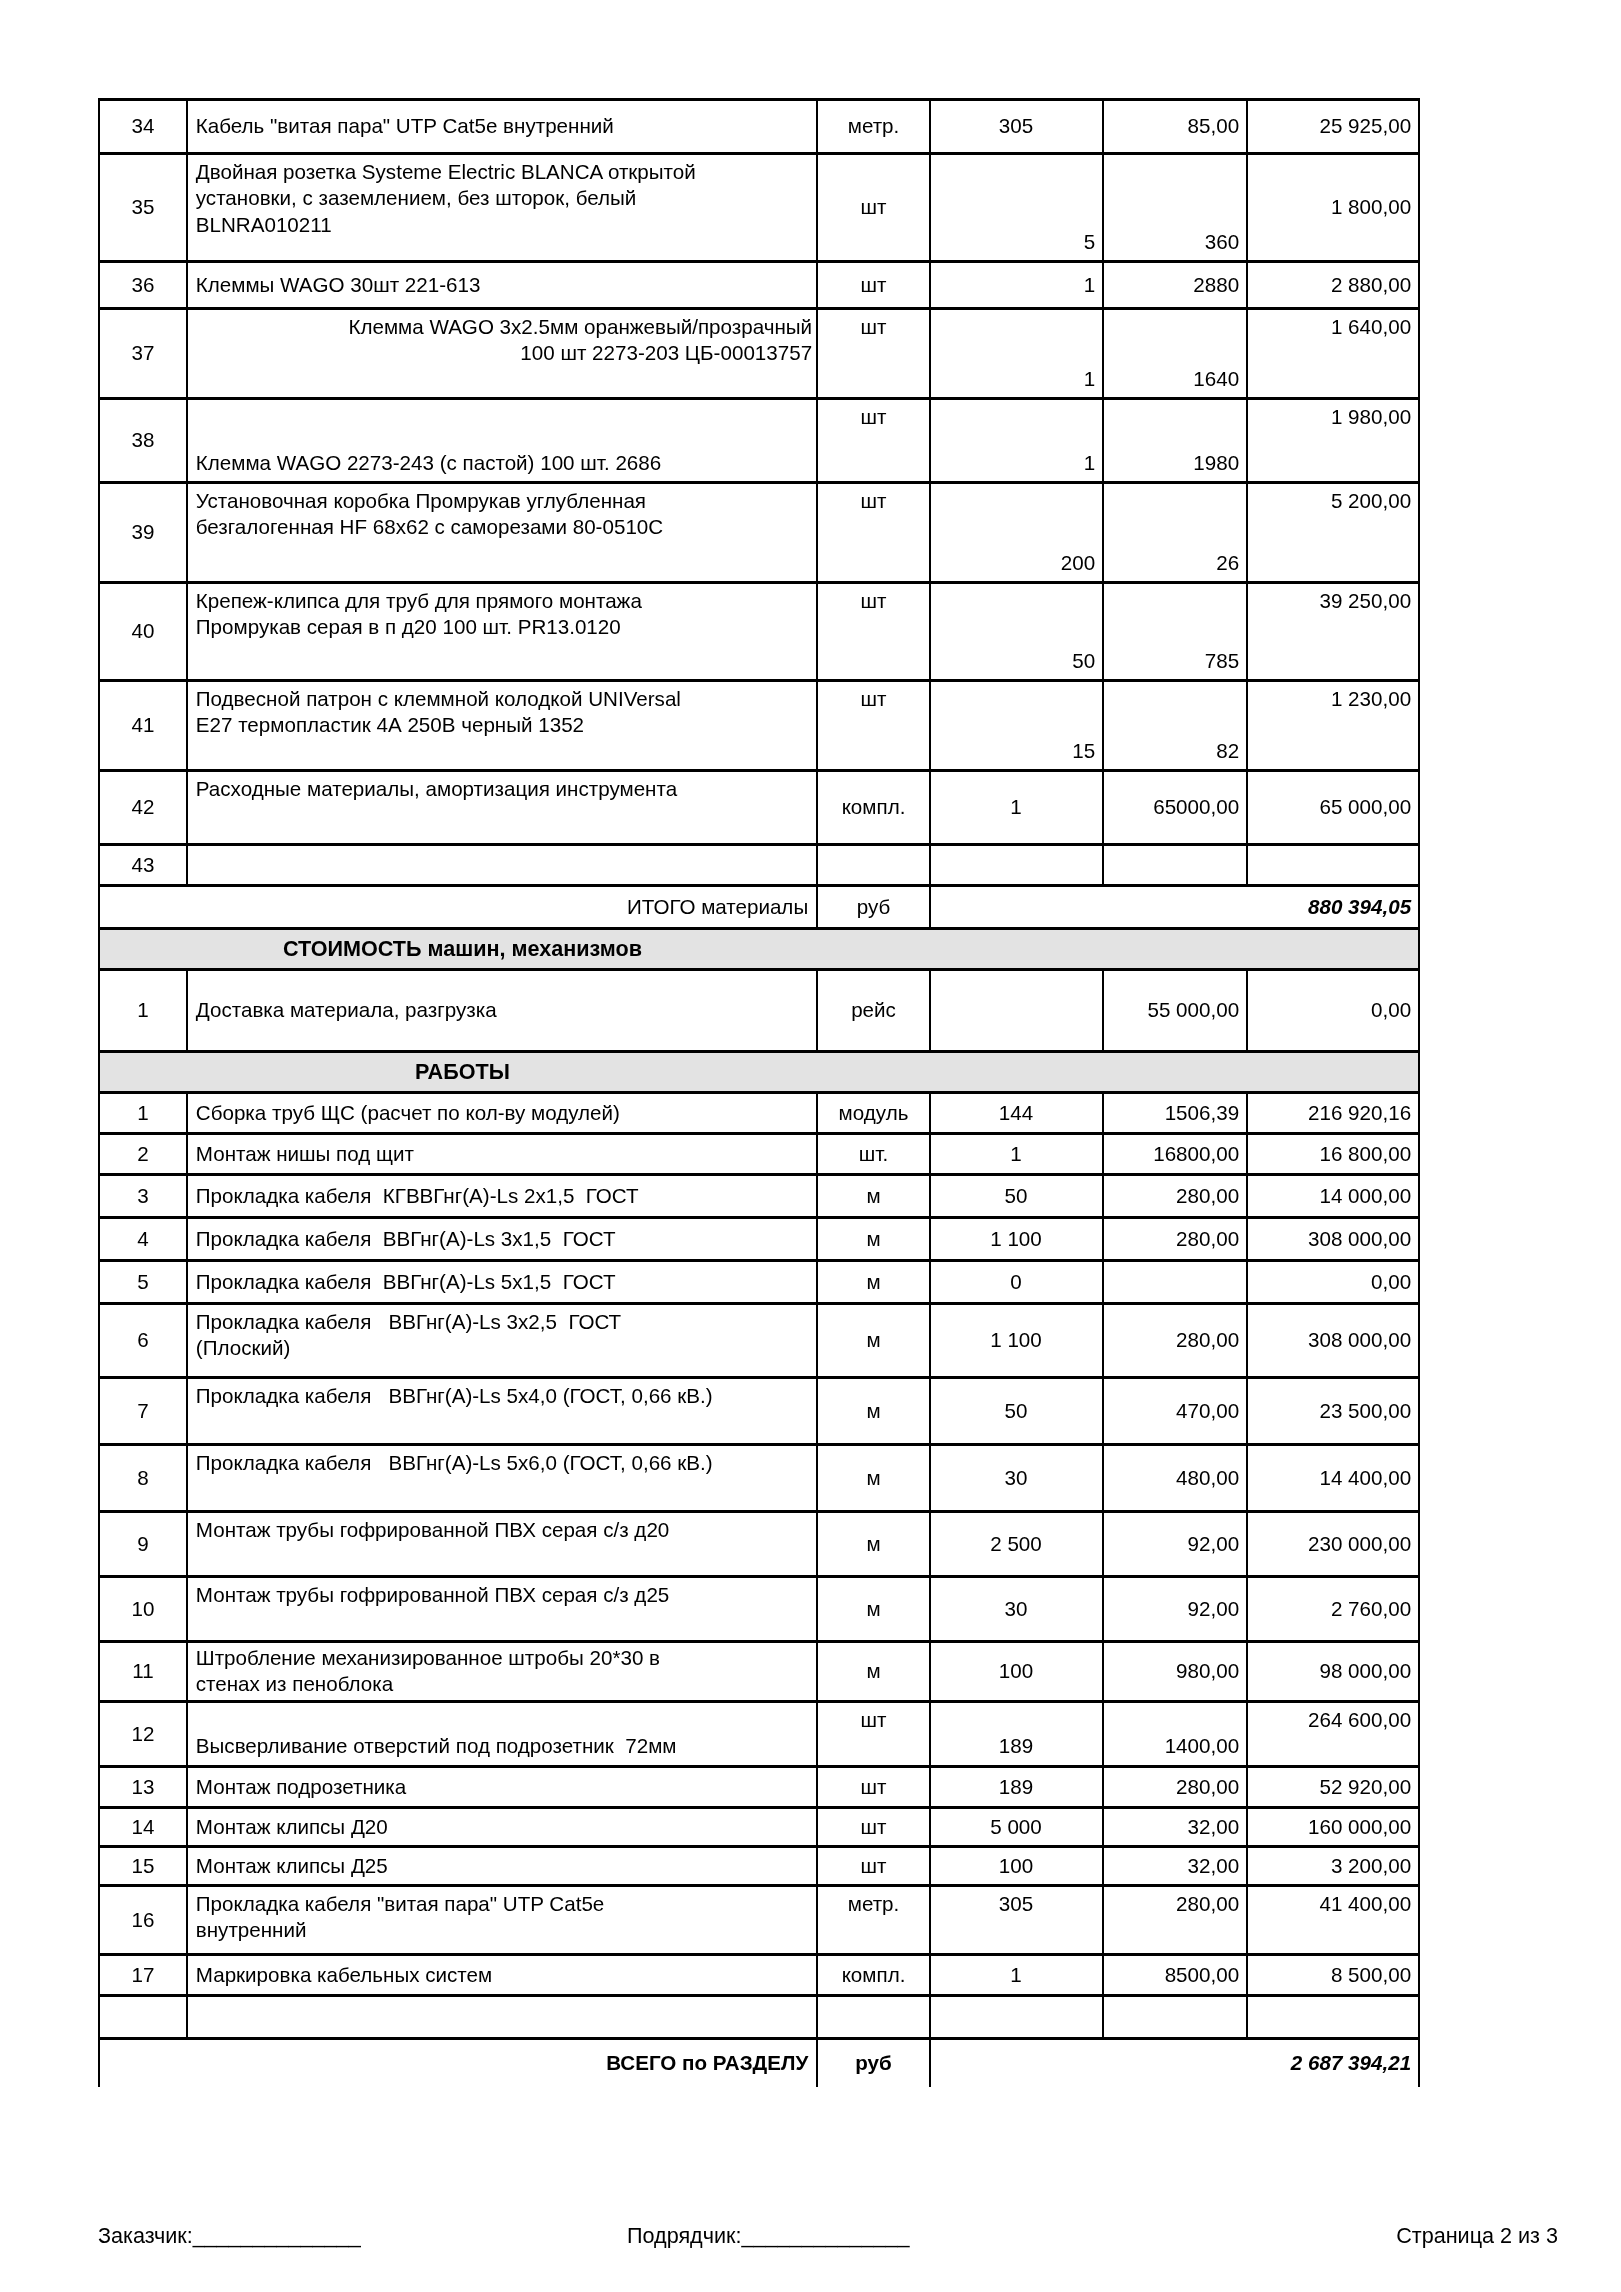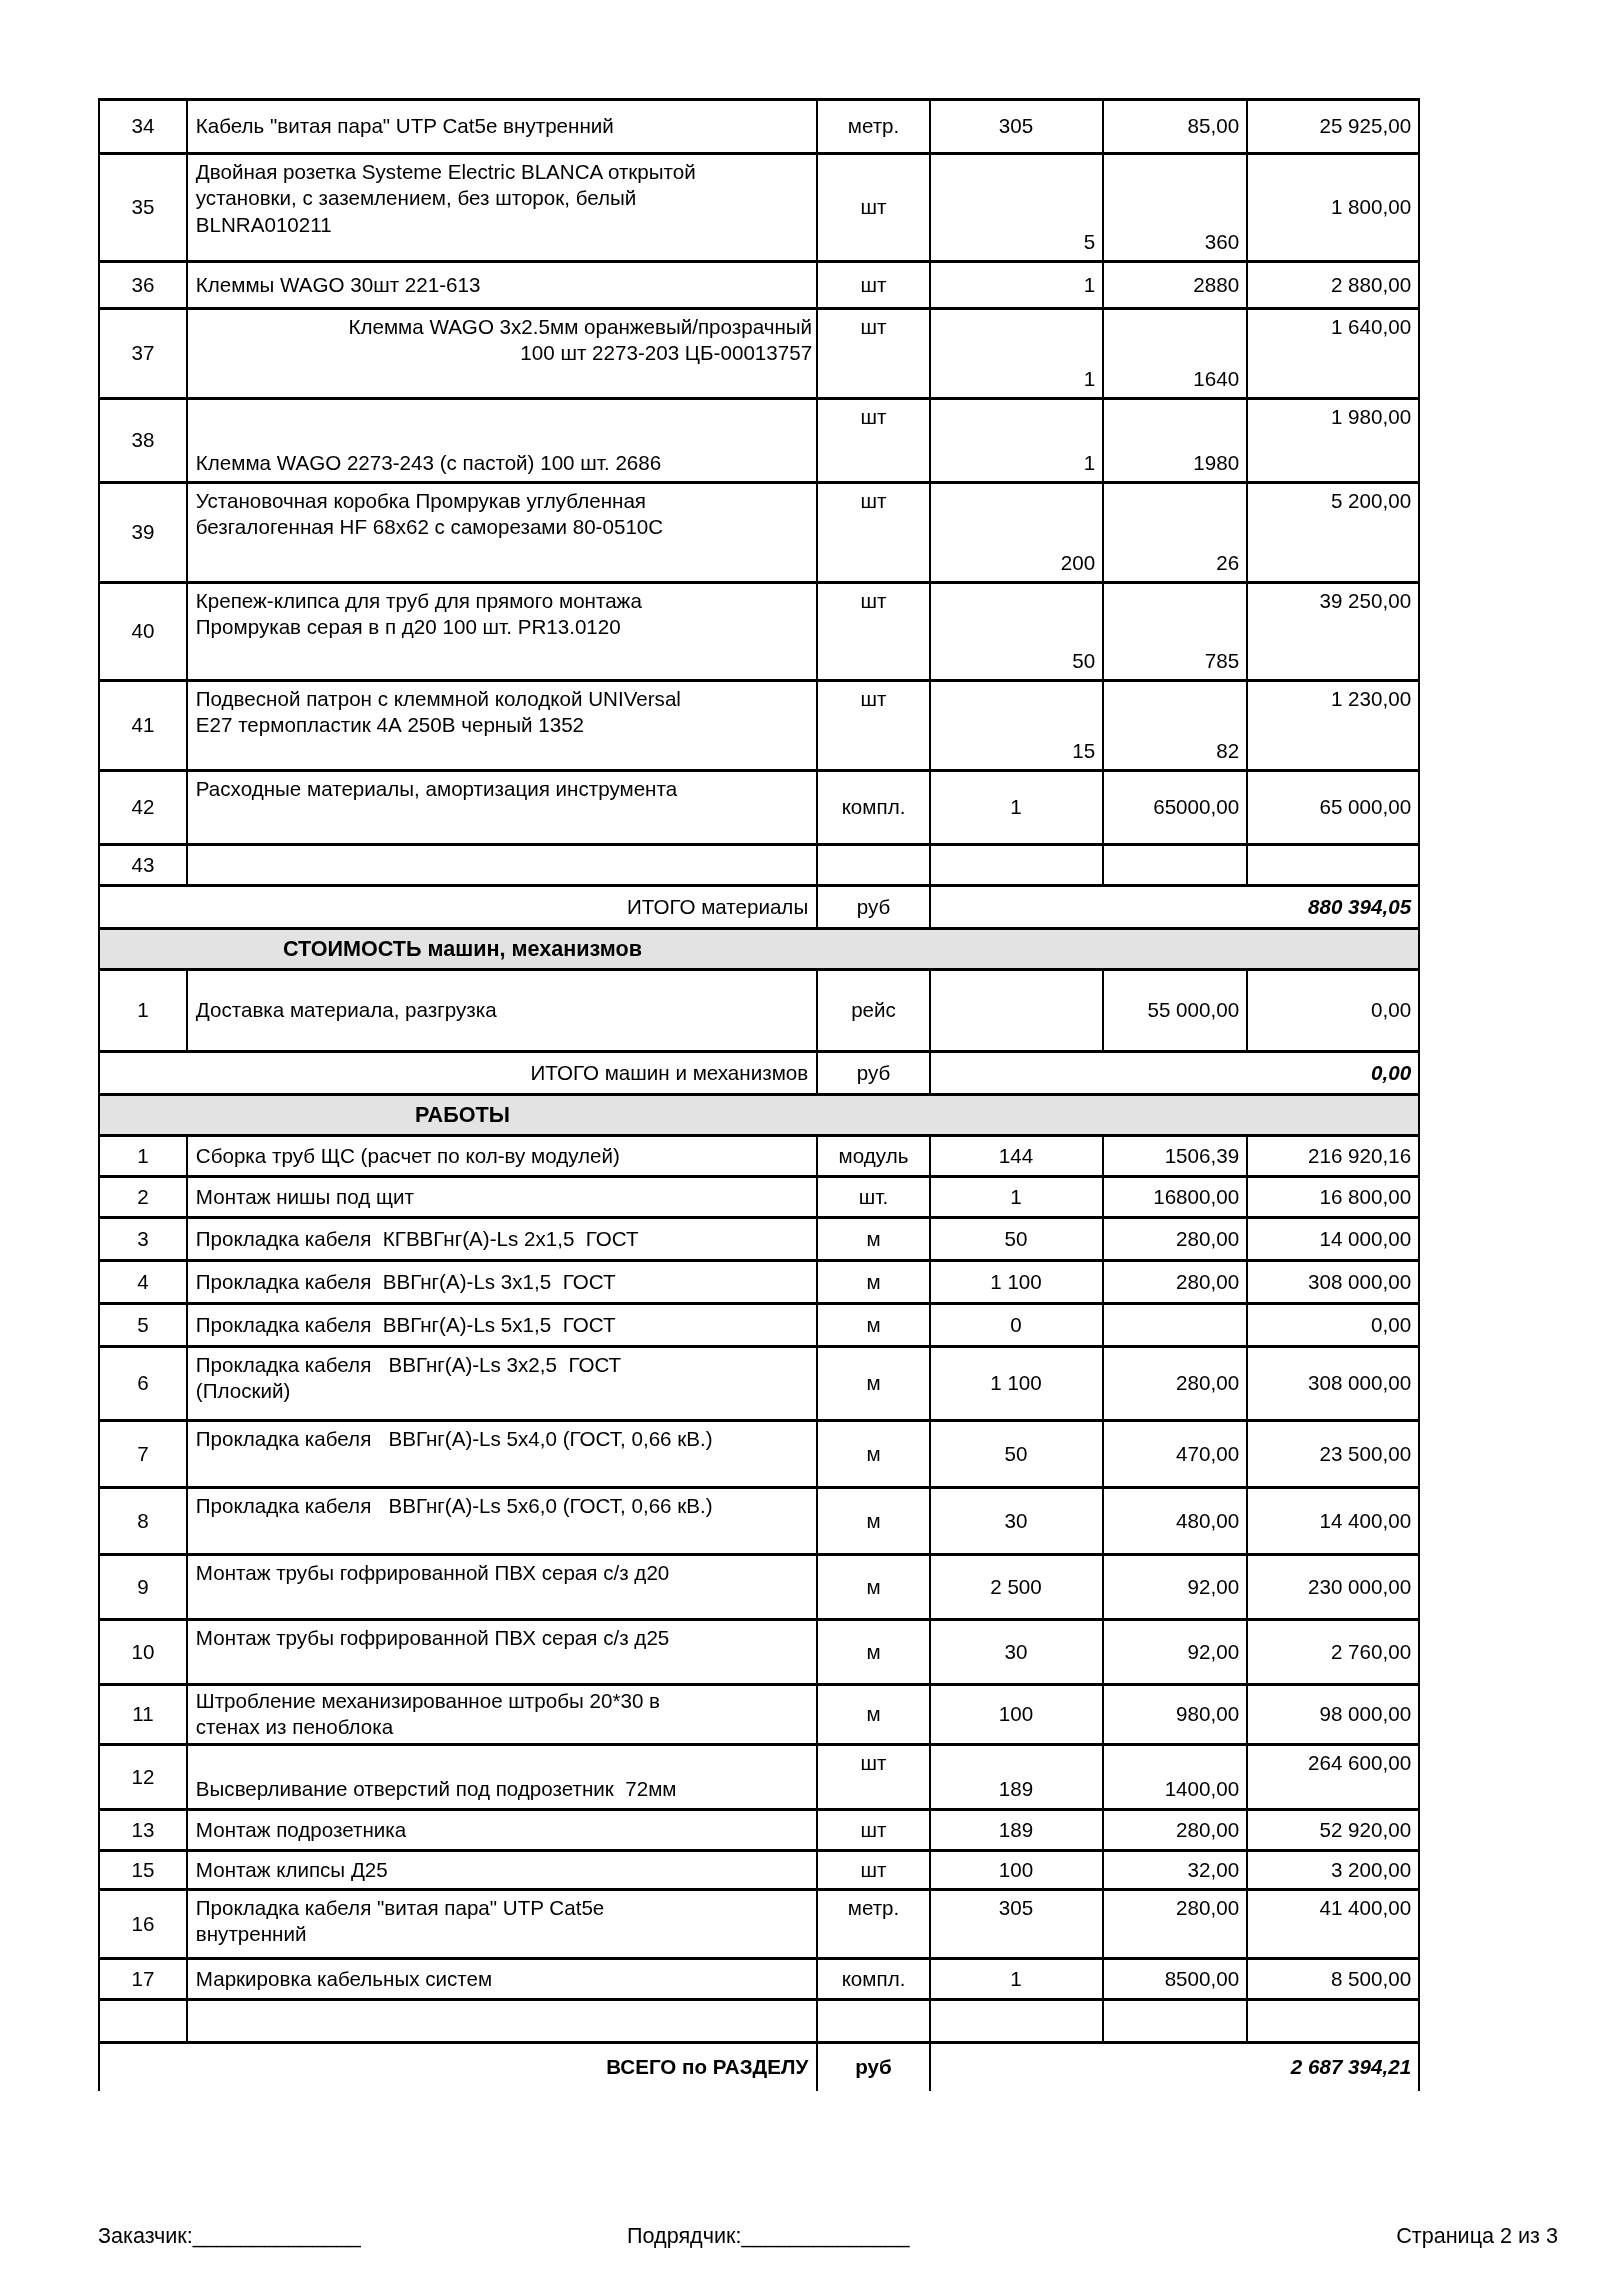--- a/index.html
+++ b/index.html
@@ -148,25 +148,20 @@
           </td>
         </tr>
         <tr style="height: 82px;">
           <td class="col-num" style="text-align: center; vertical-align: middle;">1</td>
           <td class="col-name" style="text-align: left; vertical-align: middle;">Доставка материала, разгрузка</td>
           <td class="col-unit" style="text-align: center; vertical-align: middle;">рейс</td>
           <td class="col-qty" style="text-align: center; vertical-align: middle;"></td>
           <td class="col-price" style="text-align: right; vertical-align: middle;">55 000,00</td>
           <td class="col-total" style="text-align: right; vertical-align: middle;">0,00</td>
         </tr>
-        <tr style="height: 43px;">
-          <td class="sum-label" colspan="2">ИТОГО машин и механизмов</td>
-          <td class="sum-unit">руб</td>
-          <td class="sum-value" colspan="3">0,00</td>
-        </tr>
         <tr style="height: 41px;">
           <td class="section-cell" colspan="6">
             <div class="section-label">РАБОТЫ</div>
           </td>
         </tr>
         <tr style="height: 41px;">
           <td class="col-num" style="text-align: center; vertical-align: middle;">1</td>
           <td class="col-name" style="text-align: left; vertical-align: middle;">Сборка труб ЩС (расчет по кол-ву модулей)</td>
           <td class="col-unit" style="text-align: center; vertical-align: middle;">модуль</td>
           <td class="col-qty" style="text-align: center; vertical-align: middle;">144</td>
@@ -263,20 +258,28 @@
           <td class="col-price" style="text-align: right; vertical-align: bottom;">1400,00</td>
           <td class="col-total" style="text-align: right; vertical-align: top;">264 600,00</td>
         </tr>
         <tr style="height: 41px;">
           <td class="col-num" style="text-align: center; vertical-align: middle;">13</td>
           <td class="col-name" style="text-align: left; vertical-align: middle;">Монтаж подрозетника</td>
           <td class="col-unit" style="text-align: center; vertical-align: middle;">шт</td>
           <td class="col-qty" style="text-align: center; vertical-align: middle;">189</td>
           <td class="col-price" style="text-align: right; vertical-align: middle;">280,00</td>
           <td class="col-total" style="text-align: right; vertical-align: middle;">52 920,00</td>
+        </tr>
+        <tr style="height: 39px;">
+          <td class="col-num" style="text-align: center; vertical-align: middle;">14</td>
+          <td class="col-name" style="text-align: left; vertical-align: middle;">Монтаж клипсы Д20</td>
+          <td class="col-unit" style="text-align: center; vertical-align: middle;">шт</td>
+          <td class="col-qty" style="text-align: center; vertical-align: middle;">5 000</td>
+          <td class="col-price" style="text-align: right; vertical-align: middle;">32,00</td>
+          <td class="col-total" style="text-align: right; vertical-align: middle;">160 000,00</td>
         </tr>
         <tr style="height: 39px;">
           <td class="col-num" style="text-align: center; vertical-align: middle;">15</td>
           <td class="col-name" style="text-align: left; vertical-align: middle;">Монтаж клипсы Д25</td>
           <td class="col-unit" style="text-align: center; vertical-align: middle;">шт</td>
           <td class="col-qty" style="text-align: center; vertical-align: middle;">100</td>
           <td class="col-price" style="text-align: right; vertical-align: middle;">32,00</td>
           <td class="col-total" style="text-align: right; vertical-align: middle;">3 200,00</td>
         </tr>
         <tr style="height: 69px;">

